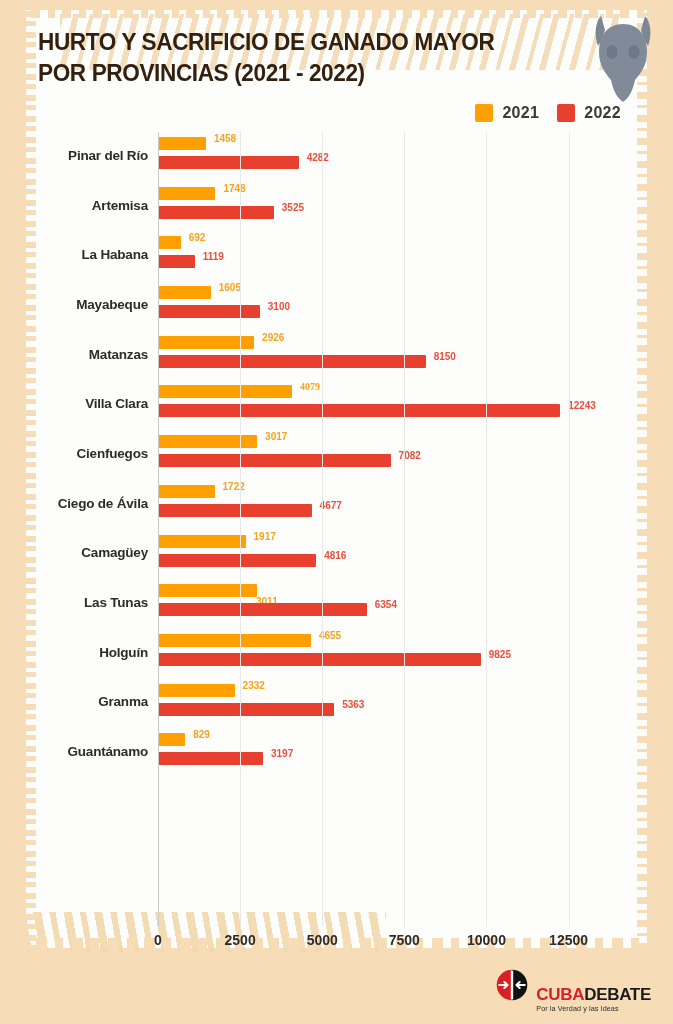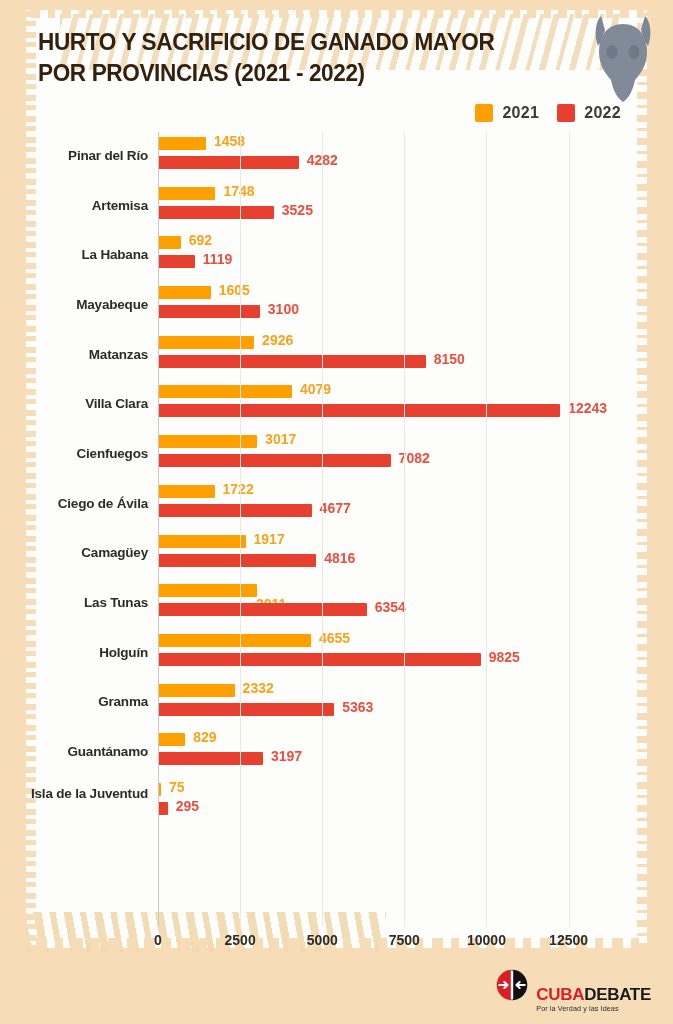--- a/index.html
+++ b/index.html
@@ -80,21 +80,21 @@
   #chart{position:absolute;left:0;top:120px;width:673px;height:830px;}
   .plot{position:absolute;left:158px;top:12px;width:427px;height:795px;}
   .gridline{position:absolute;top:0;bottom:0;width:1px;background:#e8e8e8;}
   .gridline.axis{background:#c9c9c9;}
 
   .rows{position:absolute;left:0;top:0;width:427px;}
   .row{position:relative;box-sizing:border-box;}
   .bar{position:absolute;height:13px;border-radius:1px;min-width:2px;}
   .bar.y2021{background:#ff9f00;top:5px;}
   .bar.y2022{background:#e8402f;top:24px;}
-  .val{position:absolute;font-size:14px;font-weight:bold;white-space:nowrap;}
+  .val{position:absolute;font-size:10px;font-weight:bold;white-space:nowrap;}
   .val.y2021{color:#f7a31b;top:1px;}
   .val.y2022{color:#e8503f;top:20px;}
 
   .cat{
     position:absolute;right:437px;width:150px;
     text-align:right;font-size:13.5px;color:#2c2c2c;
     line-height:1.15;font-weight:bold;letter-spacing:-.2px;
   }
 
   .ticks{position:absolute;left:158px;top:812px;width:427px;height:26px;}
@@ -178,21 +178,21 @@
           <div class="row" style="height: 49.6875px;">
             <div class="cat" style="top: 15.8438px;">Matanzas</div>
             <div class="bar y2021" style="width: 96.1078px; background: rgb(255, 159, 0);"></div>
             <div class="val y2021" style="left: 104.108px; color: rgb(247, 163, 27);">2926</div>
             <div class="bar y2022" style="width: 267.696px; background: rgb(232, 64, 47);"></div>
             <div class="val y2022" style="left: 275.696px; color: rgb(232, 80, 63);">8150</div>
           </div>
           <div class="row" style="height: 49.6875px;">
             <div class="cat" style="top: 15.8438px;">Villa Clara</div>
             <div class="bar y2021" style="width: 133.979px; background: rgb(255, 159, 0);"></div>
-            <div class="val y2021" style="left: 141.979px; color: rgb(247, 163, 27);">4079</div>
+            <div class="val y2021" style="left: 141.979px; color: rgb(247, 163, 27); font-family: Liberation Serif, serif;">4079</div>
             <div class="bar y2022" style="width: 402.135px; background: rgb(232, 64, 47);"></div>
             <div class="val y2022" style="left: 410.135px; color: rgb(232, 80, 63);">12243</div>
           </div>
           <div class="row" style="height: 49.6875px;">
             <div class="cat" style="top: 15.8438px;">Cienfuegos</div>
             <div class="bar y2021" style="width: 99.0968px; background: rgb(255, 159, 0);"></div>
             <div class="val y2021" style="left: 107.097px; color: rgb(247, 163, 27);">3017</div>
             <div class="bar y2022" style="width: 232.616px; background: rgb(232, 64, 47);"></div>
             <div class="val y2022" style="left: 240.616px; color: rgb(232, 80, 63);">7082</div>
           </div>
@@ -230,27 +230,20 @@
             <div class="val y2021" style="left: 84.5972px; color: rgb(247, 163, 27);">2332</div>
             <div class="bar y2022" style="width: 176.154px; background: rgb(232, 64, 47);"></div>
             <div class="val y2022" style="left: 184.154px; color: rgb(232, 80, 63);">5363</div>
           </div>
           <div class="row" style="height: 49.6875px;">
             <div class="cat" style="top: 15.8438px;">Guantánamo</div>
             <div class="bar y2021" style="width: 27.2295px; background: rgb(255, 159, 0);"></div>
             <div class="val y2021" style="left: 35.2295px; color: rgb(247, 163, 27);">829</div>
             <div class="bar y2022" style="width: 105.009px; background: rgb(232, 64, 47);"></div>
             <div class="val y2022" style="left: 113.009px; color: rgb(232, 80, 63);">3197</div>
-          </div>
-          <div class="row" style="height: 49.6875px;">
-            <div class="cat" style="top: 7.84375px;">Isla de la Juventud</div>
-            <div class="bar y2021" style="width: 3px; background: rgb(255, 159, 0);"></div>
-            <div class="val y2021" style="left: 11px; color: rgb(247, 163, 27);">75</div>
-            <div class="bar y2022" style="width: 9.68962px; background: rgb(232, 64, 47);"></div>
-            <div class="val y2022" style="left: 17.6896px; color: rgb(232, 80, 63);">295</div>
           </div>
         </div>
     <div class="gridline axis" style="left: 0px;"></div>
         <div class="gridline" style="left: 82.1154px;"></div>
         <div class="gridline" style="left: 164.231px;"></div>
         <div class="gridline" style="left: 246.346px;"></div>
         <div class="gridline" style="left: 328.462px;"></div>
         <div class="gridline" style="left: 410.577px;"></div>
       </div>
     <div class="ticks" id="ticks">

